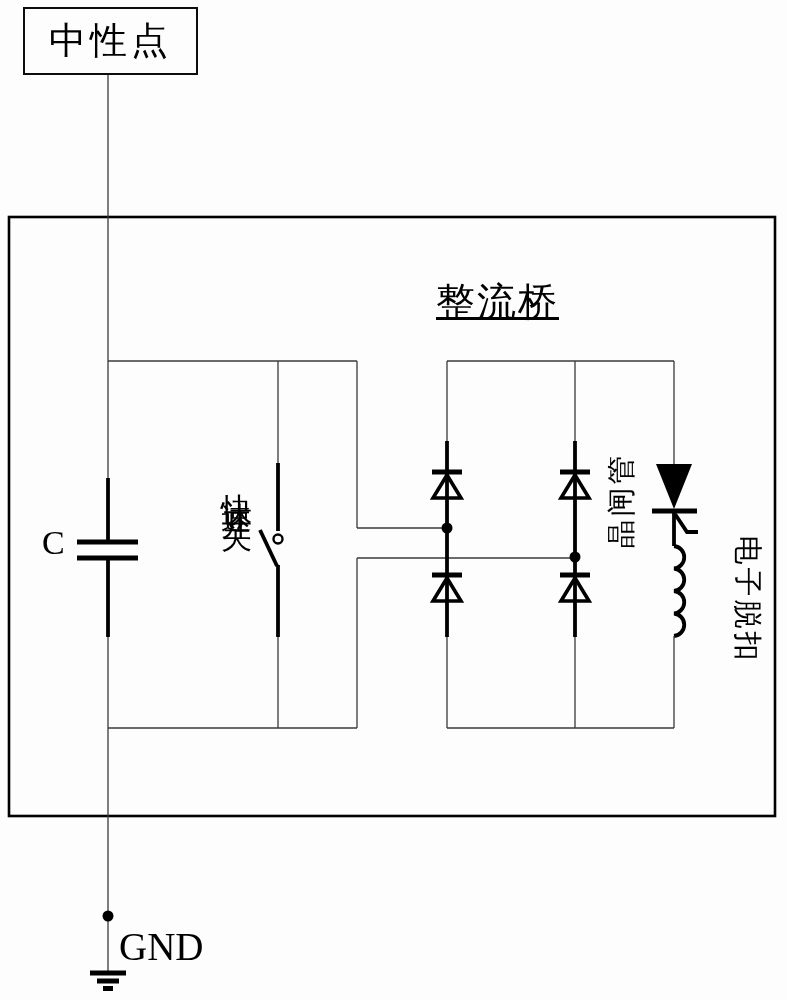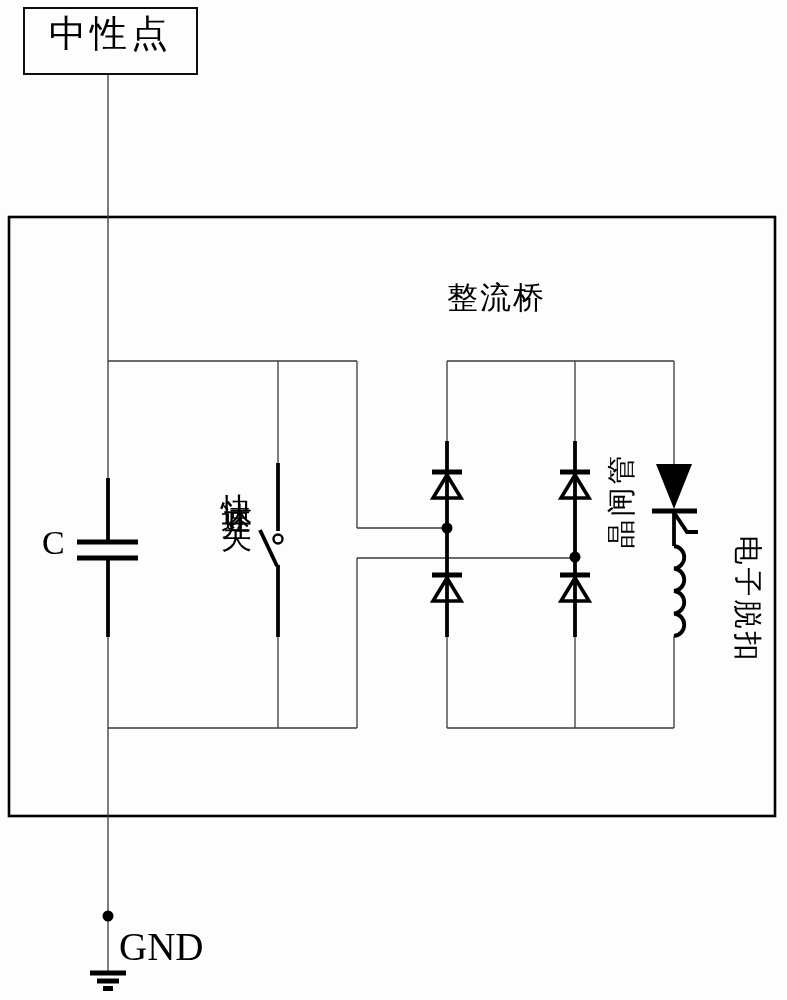--- a/index.html
+++ b/index.html
@@ -24,24 +24,24 @@
   .box{stroke:var(--ink);stroke-width:2.6;fill:none;}
   .tri{stroke:var(--ink);stroke-width:3.6;fill:none;}
   .solid{fill:var(--ink);stroke:none;}
   .dot{fill:var(--ink);stroke:none;}
   .pivot{fill:#ffffff;stroke:var(--ink);stroke-width:2.4;}
 
   .label{position:absolute;white-space:nowrap;line-height:1;}
   #neutral-box{
     position:absolute;left:23px;top:7px;width:171px;height:64px;
     border:2px solid #0d0d0d;background:#fdfdfd;
-    display:flex;align-items:flex-start;justify-content:center;
+    display:flex;align-items:center;justify-content:center;
     font-size:37px;letter-spacing:4px;
   }
-  #lbl-bridge{left:447px;top:282px;font-size:31px;letter-spacing:2px;}
+  #lbl-bridge{left:436px;top:282px;font-size:39px;letter-spacing:2px;text-decoration:underline;}
   #lbl-c{left:42px;top:526px;font-size:34px;}
   #lbl-switch{
     left:221px;top:469px;
     writing-mode:vertical-rl;text-orientation:upright;
     font-size:31px;letter-spacing:9px;
   }
   #lbl-thyristor{
     left:571px;top:486px;width:100px;text-align:center;
     font-size:29px;letter-spacing:3px;
     transform:rotate(-90deg);transform-origin:center;

